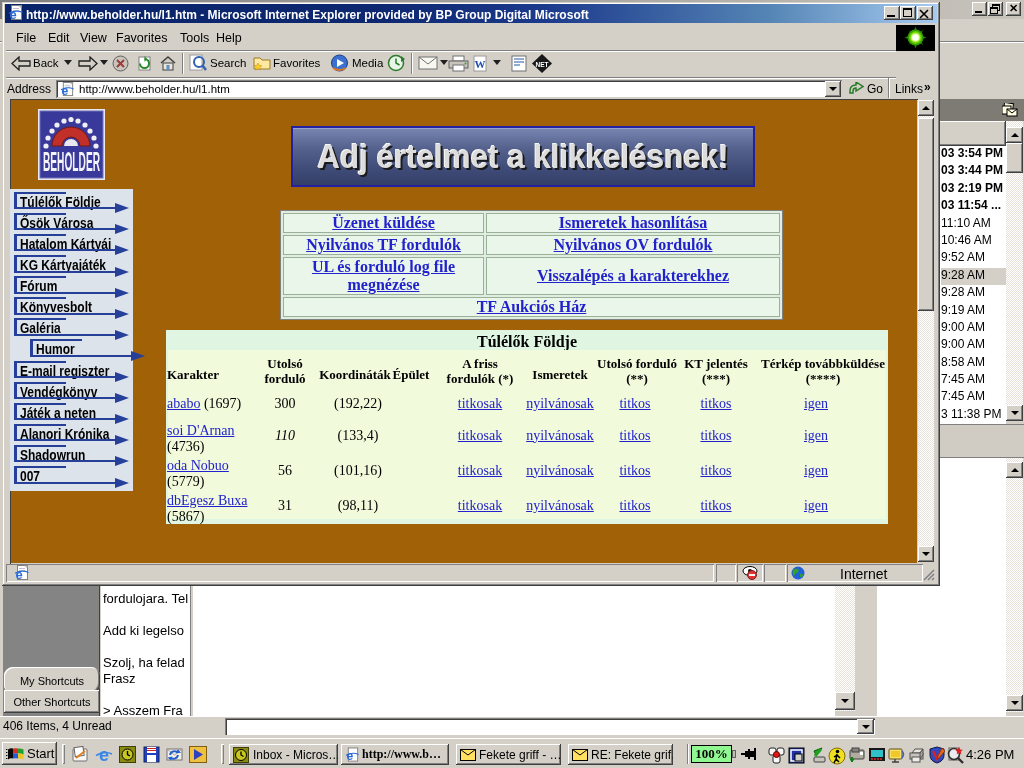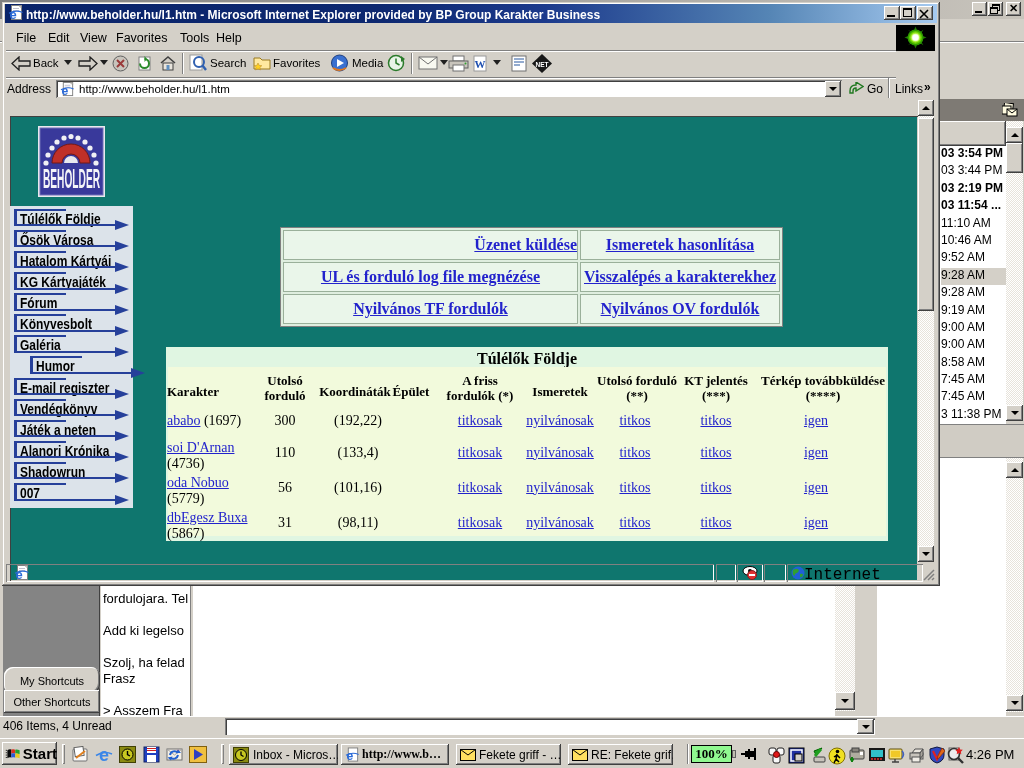--- a/index.html
+++ b/index.html
@@ -54,21 +54,21 @@
     <rect x="0" y="3" width="9" height="8" fill="#fffbe0" stroke="#000" stroke-width="1"></rect>
     <rect x="5" y="6" width="10" height="7" fill="#fffbe0" stroke="#000" stroke-width="1"></rect>
     <path d="M5 6 L10 10 L15 6" stroke="#000" fill="none"></path>
   </svg>
 </div>
 
 <div class="abs raised" style="left:936px;top:121px;width:70px;height:25px;"></div>
 
 <div class="abs" style="left:936px;top:146px;width:70px;height:278px;background:#fff;font-size:12px;color:#000;padding-left:5px;">
   <div style="height:17.4px;font-weight:bold;">03 3:54 PM</div>
-  <div style="height:17.4px;font-weight:normal;">03 3:44 PM</div>
+  <div style="height:17.4px;font-weight:bold;">03 3:44 PM</div>
   <div style="height:17.4px;font-weight:bold;">03 2:19 PM</div>
   <div style="height:17.4px;font-weight:bold;">03 11:54 ...</div>
   <div style="height:17.4px;">11:10 AM</div>
   <div style="height:17.4px;">10:46 AM</div>
   <div style="height:17.4px;">9:52 AM</div>
   <div style="height:17.4px;background:#d4d0c8;">9:28 AM</div>
   <div style="height:17.4px;">9:28 AM</div>
   <div style="height:17.4px;">9:19 AM</div>
   <div style="height:17.4px;">9:00 AM</div>
   <div style="height:17.4px;">9:00 AM</div>
@@ -131,21 +131,21 @@
 <div class="abs" id="ie" style="left:2px;top:2px;width:938px;height:584px;background:#d4d0c8;box-shadow: inset -1px -1px 0 #404040, inset 1px 1px 0 #d4d0c8, inset -2px -2px 0 #808080, inset 2px 2px 0 #fff;">
 
   <div class="abs" style="left:3px;top:2px;width:932px;height:19px;background:linear-gradient(90deg,#0a246a 0%,#0d2870 40%,#1c3a8c 58%,#5585b5 82%,#a6caf0 100%);"></div>
   <svg class="abs" style="left:6px;top:3px;" width="16" height="16" viewBox="0 0 16 16">
     <rect x="3.5" y="0.5" width="10" height="14" fill="#fff" stroke="#808080"></rect>
     <path d="M10.5 0.5 L13.5 3 L13.5 0.5 Z" fill="#d4d0c8" stroke="#808080" stroke-width="0.5"></path>
     <path d="M5 3.5 h6 M5 5.5 h6" stroke="#b0b0c0" stroke-width="0.8"></path>
     <text x="1.5" y="13.5" font-size="13" font-weight="bold" fill="#2a6ad8" font-family="Liberation Sans,sans-serif">e</text>
     <path d="M1 8.2 Q8 4.5 14.5 7.5" stroke="#2a6ad8" stroke-width="1.2" fill="none"></path>
   </svg>
-  <div class="abs" style="left:24px;top:6px;font-size:12px;font-weight:bold;color:#fff;white-space:nowrap;transform-origin:left;">http://www.beholder.hu/l1.htm - Microsoft Internet Explorer provided by BP Group Karakter Business</div>
+  <div class="abs" style="left:24px;top:6px;font-size:12px;font-weight:bold;color:#fff;white-space:nowrap;transform-origin:left;">http://www.beholder.hu/l1.htm - Microsoft Internet Explorer provided by BP Group Digital Microsoft</div>
   <div class="abs raised" style="left:882px;top:4px;width:16px;height:14px;">
       <div class="abs" style="left:3px;top:9px;width:8px;height:2px;background:#000;"></div>
     </div>
   <div class="abs raised" style="left:898px;top:4px;width:16px;height:14px;">
       <div class="abs" style="left:3px;top:2px;width:9px;height:9px;border:1px solid #000;border-top:2px solid #000;"></div>
     </div>
   <div class="abs raised" style="left:915px;top:4px;width:16px;height:14px;">
     <svg width="14" height="12" viewBox="0 0 14 12">
         <path d="M3 2 L11 10 M11 2 L3 10" stroke="#000" stroke-width="1.6"></path>
       </svg>
@@ -284,21 +284,21 @@
       </div>
     <svg class="abs" style="left:846px;top:5px;" width="16" height="14" viewBox="0 0 16 14">
         <path d="M2 9 Q2 3 8 3 L8 0 L15 4.5 L8 9 L8 6 Q5 6 5 9 L5 11 L2 11 Z" fill="none" stroke="#207820" stroke-width="1.4"></path>
       </svg>
     <span class="abs" style="left:865px;top:5px;">Go</span>
     <div class="abs" style="left:886px;top:1px;width:2px;height:20px;border-left:1px solid #808080;border-right:1px solid #fff;"></div>
     <span class="abs" style="left:893px;top:5px;">Links</span>
     <span class="abs" style="left:922px;top:3px;font-weight:bold;font-size:12px;">»</span>
   </div>
 
-  <div class="abs" id="content" style="left:8px;top:114px;width:908px;height:465px;background:#0f766e;box-shadow:inset 1px 1px 0 #404040, inset -1px -1px 0 #d4d0c8;overflow:hidden;">
+  <div class="abs" id="content" style="left:8px;top:97px;width:908px;height:465px;background:#a16207;box-shadow:inset 1px 1px 0 #404040, inset -1px -1px 0 #d4d0c8;overflow:hidden;">
 
     <svg class="abs" style="left:28px;top:10px;" width="67" height="71" viewBox="0 0 67 71">
       <rect x="0" y="0" width="67" height="71" fill="#e8e8ee"></rect>
       <rect x="2" y="2" width="63" height="67" fill="#39399b" stroke="#7070b8" stroke-width="1"></rect>
       <g fill="#f0f0f4">
         <circle cx="8" cy="37" r="2.6"></circle>
           <circle cx="10" cy="29" r="2.6"></circle>
           <circle cx="14" cy="22" r="2.6"></circle>
         <circle cx="19" cy="16" r="2.6"></circle>
           <circle cx="26" cy="12" r="2.6"></circle>
@@ -408,35 +408,41 @@
         </div>
       <div class="mi" style="top:277.0px;">
           <i class="tl"></i>
           <i class="vb"></i>
           <span>007</span>
           <i class="bl"></i>
           <i class="ar"></i>
         </div>
     </div>
 
+    <div class="abs" style="left:281px;top:27px;width:464px;height:61px;background:linear-gradient(180deg,#7a86b2 0%,#56628e 35%,#3e4a76 75%,#343f68 100%);border:2px solid #2222a0;box-shadow:inset 0 1px 0 #98a2c8;text-align:center;">
+      <div style="margin-top:10px;font-size:33px;font-weight:bold;color:#dcdcdc;text-shadow:2px 2px 0 #1a1a1a, -1px -1px 0 #f8f8f8;white-space:nowrap;transform:scaleX(0.95);transform-origin:center;">Adj értelmet a klikkelésnek!</div>
+    </div>
 
     <div class="abs" id="linktable" style="left:270px;top:111px;width:503px;height:100px;">
         <table>
       <tbody>
             <tr>
-              <td style="width:295px;text-align:right;"><a>Üzenet küldése</a></td>
+              <td style="width:201px;"><a>Üzenet küldése</a></td>
               <td><a>Ismeretek hasonlítása</a></td>
+            </tr>
+      <tr>
+              <td><a>Nyilvános TF fordulók</a></td>
+              <td><a>Nyilvános OV fordulók</a></td>
             </tr>
       <tr>
               <td><a>UL és forduló log file megnézése</a></td>
               <td><a>Visszalépés a karakterekhez</a></td>
             </tr>
       <tr>
-              <td><a>Nyilvános TF fordulók</a></td>
-              <td><a>Nyilvános OV fordulók</a></td>
+              <td colspan="2"><a>TF Aukciós Ház</a></td>
             </tr>
     </tbody>
         </table>
       </div>
 
     <div class="abs" id="maintable" style="left:156px;top:231px;width:722px;height:194px;background:#e0f6e2;font-family:'Liberation Serif',serif;">
       <div class="mt" style="left:0;top:3px;width:722px;text-align:center;font-weight:bold;font-size:16px;">Túlélők Földje</div>
       <div class="abs" style="left:2px;top:20px;width:718px;height:169px;background:#f2fadc;"></div>
       <div class="mt " style="left:1px;top:37px;"><b>Karakter</b></div>
       <div class="mt mtc mth" style="left:119px;top:26px;"><b>Utolsó<br>forduló</b></div>
@@ -449,21 +455,21 @@
       <div class="mt mtc mth" style="left:657px;top:26px;"><b>Térkép továbbküldése<br>(****)</b></div>
       <div class="mt " style="left:1px;top:66px;"><a>ababo</a> (1697)</div>
       <div class="mt mtc " style="left:119px;top:66px;">300</div>
       <div class="mt mtc " style="left:192px;top:66px;">(192,22)</div>
       <div class="mt mtc " style="left:314px;top:66px;"><a>titkosak</a></div>
       <div class="mt mtc " style="left:394px;top:66px;"><a>nyilvánosak</a></div>
       <div class="mt mtc " style="left:469px;top:66px;"><a>titkos</a></div>
       <div class="mt mtc " style="left:550px;top:66px;"><a>titkos</a></div>
       <div class="mt mtc " style="left:650px;top:66px;"><a>igen</a></div>
       <div class="mt " style="left:1px;top:93px;"><a>soi D'Arnan</a><br>(4736)</div>
-      <div class="mt mtc " style="left:119px;top:97.5px;">110</div>
+      <div class="mt mtc " style="left:119px;top:97.5px;font-style:italic;">110</div>
       <div class="mt mtc " style="left:192px;top:97.5px;">(133,4)</div>
       <div class="mt mtc " style="left:314px;top:97.5px;"><a>titkosak</a></div>
       <div class="mt mtc " style="left:394px;top:97.5px;"><a>nyilvánosak</a></div>
       <div class="mt mtc " style="left:469px;top:97.5px;"><a>titkos</a></div>
       <div class="mt mtc " style="left:550px;top:97.5px;"><a>titkos</a></div>
       <div class="mt mtc " style="left:650px;top:97.5px;"><a>igen</a></div>
       <div class="mt " style="left:1px;top:127.5px;"><a>oda Nobuo</a><br>(5779)</div>
       <div class="mt mtc " style="left:119px;top:132.5px;">56</div>
       <div class="mt mtc " style="left:192px;top:132.5px;">(101,16)</div>
       <div class="mt mtc " style="left:314px;top:132.5px;"><a>titkosak</a></div>
@@ -508,38 +514,38 @@
       <circle cx="10" cy="9" r="4.5" fill="#e03030" stroke="#802020"></circle>
       <rect x="7" y="8" width="6" height="2" fill="#fff"></rect>
     </svg>
     <div class="abs" style="left:758px;top:0;width:22px;height:18px;box-shadow:inset 1px 1px 0 #808080, inset -1px -1px 0 #fff;"></div>
     <div class="abs" style="left:781px;top:0;width:136px;height:18px;box-shadow:inset 1px 1px 0 #808080, inset -1px -1px 0 #fff;"></div>
     <svg class="abs" style="left:785px;top:2px;" width="14" height="14" viewBox="0 0 14 14">
       <circle cx="7" cy="7" r="6.5" fill="#2060d8"></circle>
       <path d="M2 4 Q5 2 7 3 Q9 5 6 7 Q3 8 4 10 L2 9 Q1 6 2 4 Z" fill="#30a030"></path>
       <path d="M9 8 Q12 7 12 9 Q11 12 9 11 Z" fill="#30a030"></path>
     </svg>
-    <div class="abs" style="left:798px;top:2px;font-size:16px;font-family:Liberation Mono, monospace;">Internet</div>
+    <div class="abs" style="left:834px;top:2px;font-size:14px;">Internet</div>
     <svg class="abs" style="left:917px;top:5px;" width="12" height="12" viewBox="0 0 12 12">
       <path d="M11 1 L1 11 M11 5 L5 11 M11 9 L9 11" stroke="#808080" stroke-width="1.5"></path>
     </svg>
   </div>
 </div>
 
 <div class="abs" id="taskbar" style="left:0;top:738px;width:1024px;height:30px;background:#d4d0c8;border-top:1px solid #fff;"></div>
 <div class="abs raised" style="left:2px;top:742px;width:55px;height:23px;display:flex;align-items:center;">
   <svg style="margin-left:3px;" width="20" height="17" viewBox="0 0 20 17">
     <path d="M1 4.5 h1.4 M1 7.5 h1.4 M1 10.5 h1.4 M1 13.5 h1.4" stroke="#000" stroke-width="1.1"></path>
     <path d="M3 4.5 Q5.5 2.5 8 3.5 L8 13.5 Q5.5 12.5 3 14.5 Z" fill="#0a0a0a"></path>
     <path d="M8 3.5 Q11 2.8 13 3.6 L13 8.6 Q11 7.8 8 8.5 Z" fill="#d83020"></path>
     <path d="M13 3.6 Q16 3.2 18.5 4.4 L18.5 9.4 Q16 8.2 13 8.6 Z" fill="#20a030"></path>
     <path d="M8 8.5 Q11 7.8 13 8.6 L13 13.6 Q11 12.8 8 13.5 Z" fill="#2858d8"></path>
     <path d="M13 8.6 Q16 8.2 18.5 9.4 L18.5 14.4 Q16 13.2 13 13.6 Z" fill="#e8c820"></path>
   </svg>
-  <span style="font-weight:bold;font-size:15px;margin-left:2px;">Start</span>
+  <span style="font-weight:normal;font-size:13px;margin-left:2px;">Start</span>
 </div>
 <div class="abs" style="left:62px;top:744px;width:3px;height:20px;box-shadow:inset 1px 1px 0 #fff, inset -1px -1px 0 #808080;"></div>
 <div class="abs" id="quicklaunch" style="left:68px;top:745px;width:150px;height:20px;">
   <svg class="abs" style="left:4px;top:1px;" width="17" height="17" viewBox="0 0 17 17">
       <rect x="1" y="3" width="14" height="12" rx="1" fill="#f8f8f8" stroke="#707070"></rect>
       <rect x="2.5" y="1" width="9" height="9" fill="#fff" stroke="#606060" transform="rotate(-8 7 5)"></rect>
       <path d="M4 12 L13 5" stroke="#e08020" stroke-width="2"></path>
     </svg>
   <svg class="abs" style="left:27px;top:1px;" width="18" height="18" viewBox="0 0 18 18">
       <text x="9" y="15" font-size="18" font-weight="bold" fill="#3a86e8" text-anchor="middle" font-family="Liberation Sans,sans-serif">e</text>

